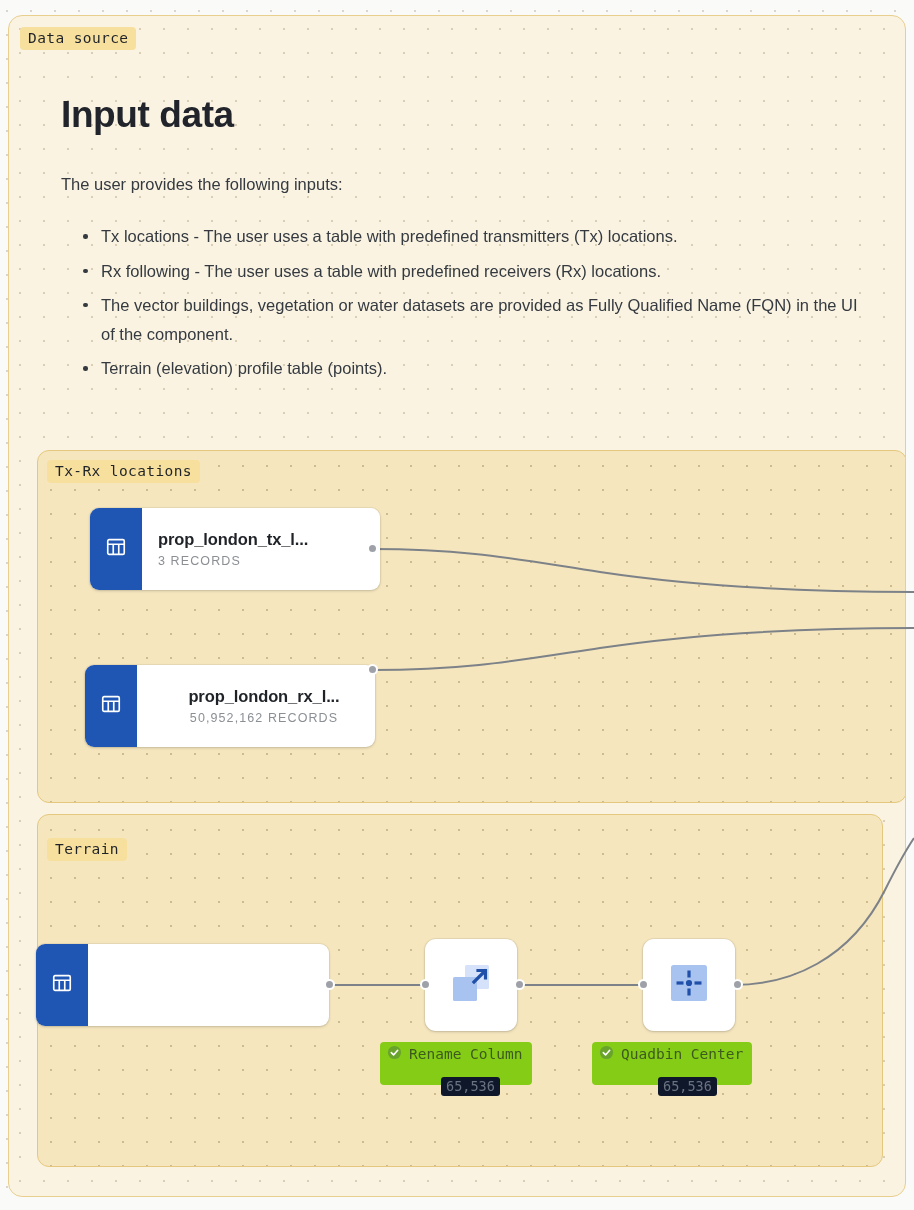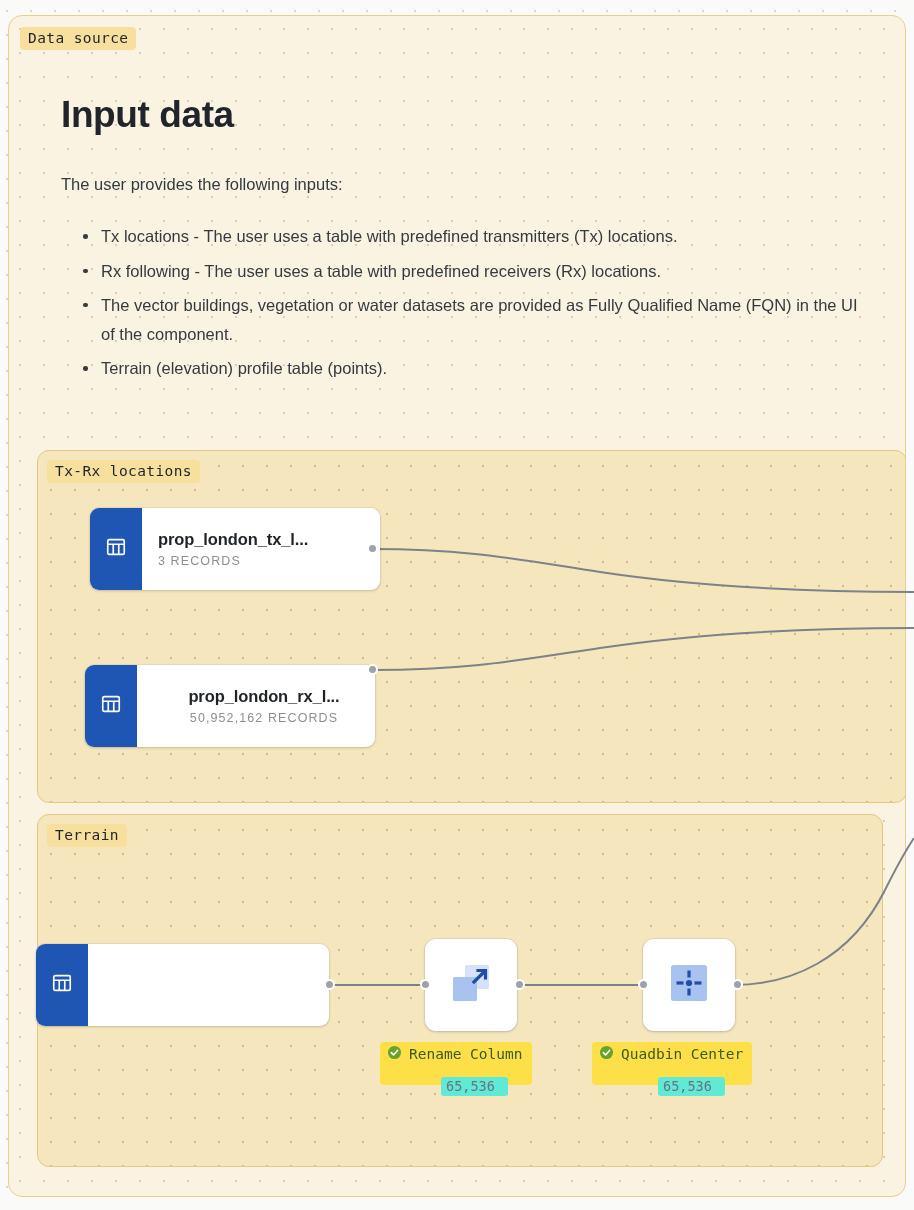--- a/index.html
+++ b/index.html
@@ -47,21 +47,21 @@
     letter-spacing: 0.4px;
     color: #1f2328;
     background: #f7df9e;
     padding: 3px 8px 4px 8px;
     border-radius: 4px;
     z-index: 6;
     white-space: nowrap;
   }
   .tag-datasource { left: 11px; top: 11px; }
   .tag-txrx       { left: 9px;  top: 9px;  }
-  .tag-terrain    { left: 9px;  top: 9px;  }
+  .tag-terrain    { left: 9px;  top: 23px;  }
 
   
   .prose {
     position: absolute;
     left: 52px;
     top: 78px;
     width: 800px;
     z-index: 4;
   }
   .prose h1 {
@@ -175,34 +175,34 @@
     justify-content: center;
     z-index: 5;
   }
 
   
   .op-label {
     position: absolute;
     display: flex;
     align-items: center;
     gap: 7px;
-    background: #fde047;
+    background: #84cc16;
     border-radius: 4px;
     padding: 3px 9px 22px 7px;
     font-family: "DejaVu Sans Mono", "Liberation Mono", monospace;
     font-size: 14.5px;
     color: #3d5a1e;
     white-space: nowrap;
     z-index: 6;
   }
   .op-count {
     position: absolute;
-    background: #5eead4;
+    background: #0f172a;
     border-radius: 3px;
-    padding: 1px 13px 2px 5px;
+    padding: 1px 5px 2px 5px;
     font-family: "DejaVu Sans Mono", "Liberation Mono", monospace;
     font-size: 13.5px;
     color: #6a7380;
     white-space: nowrap;
     z-index: 6;
   }
 
   
   .port {
     position: absolute;

